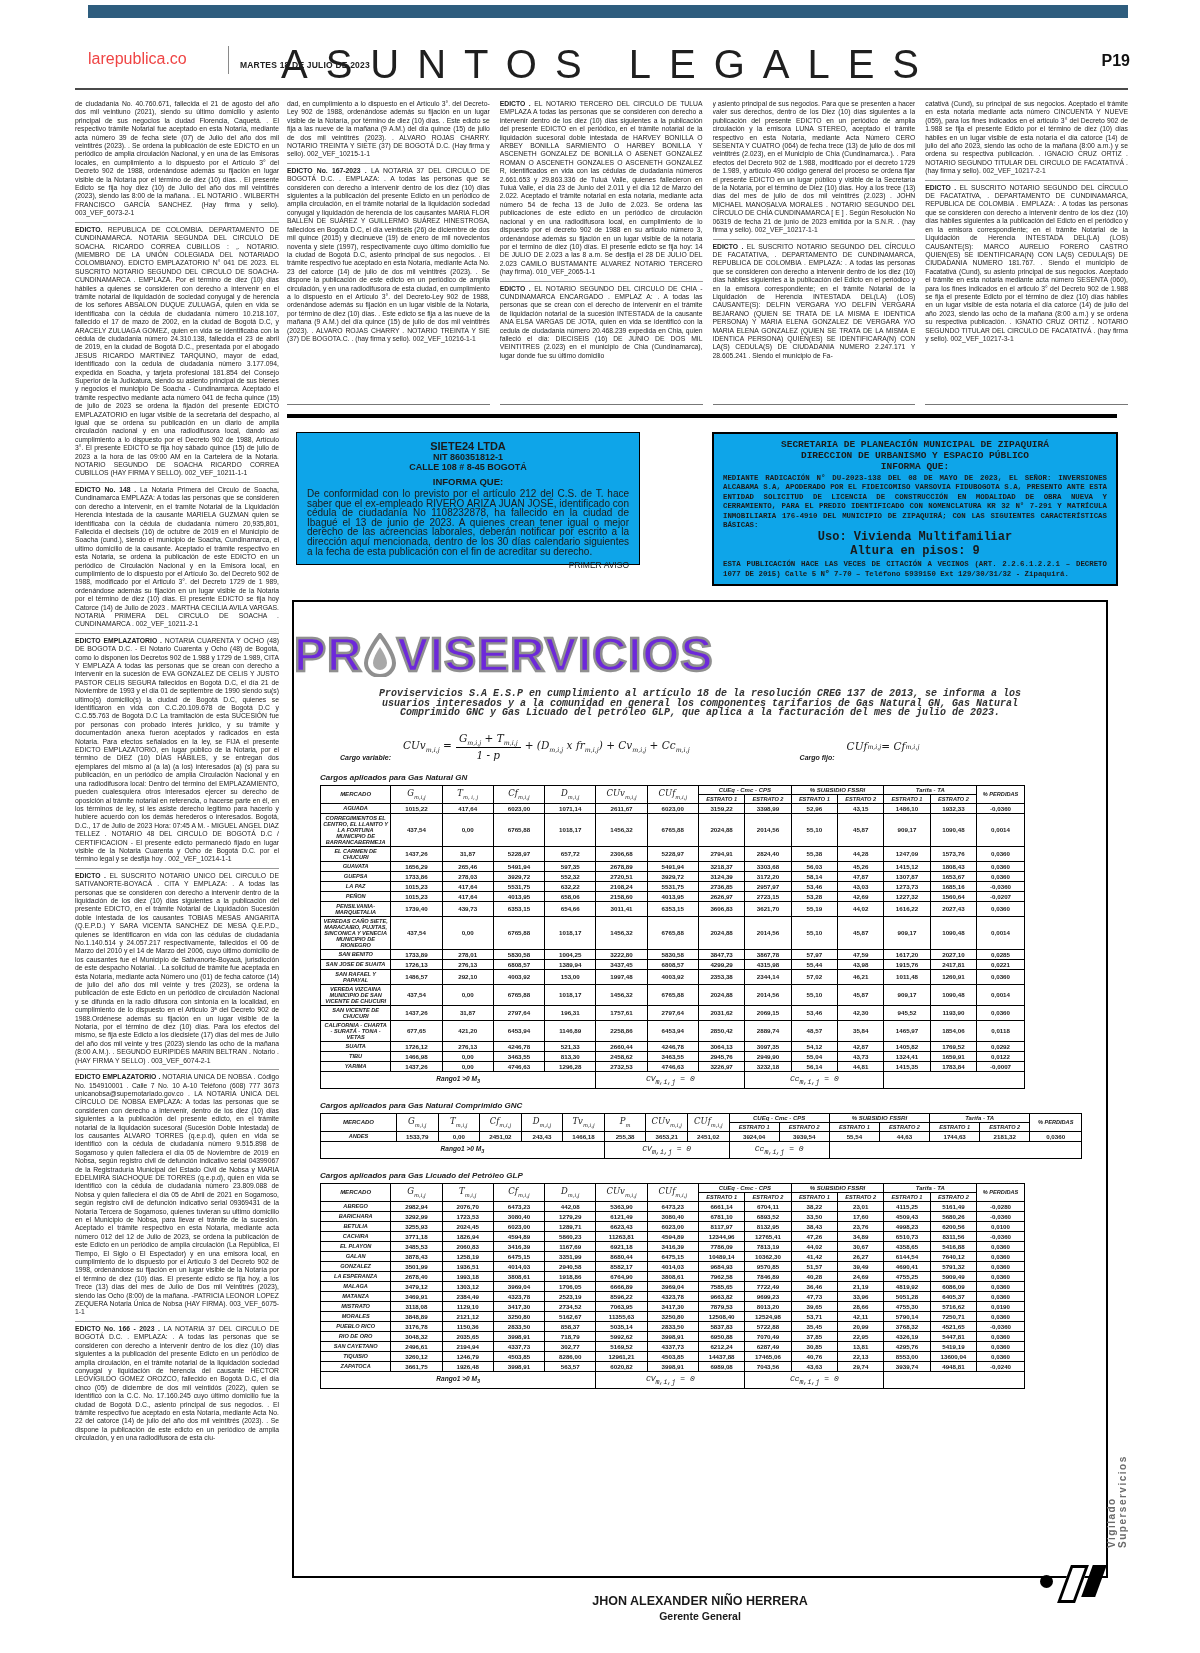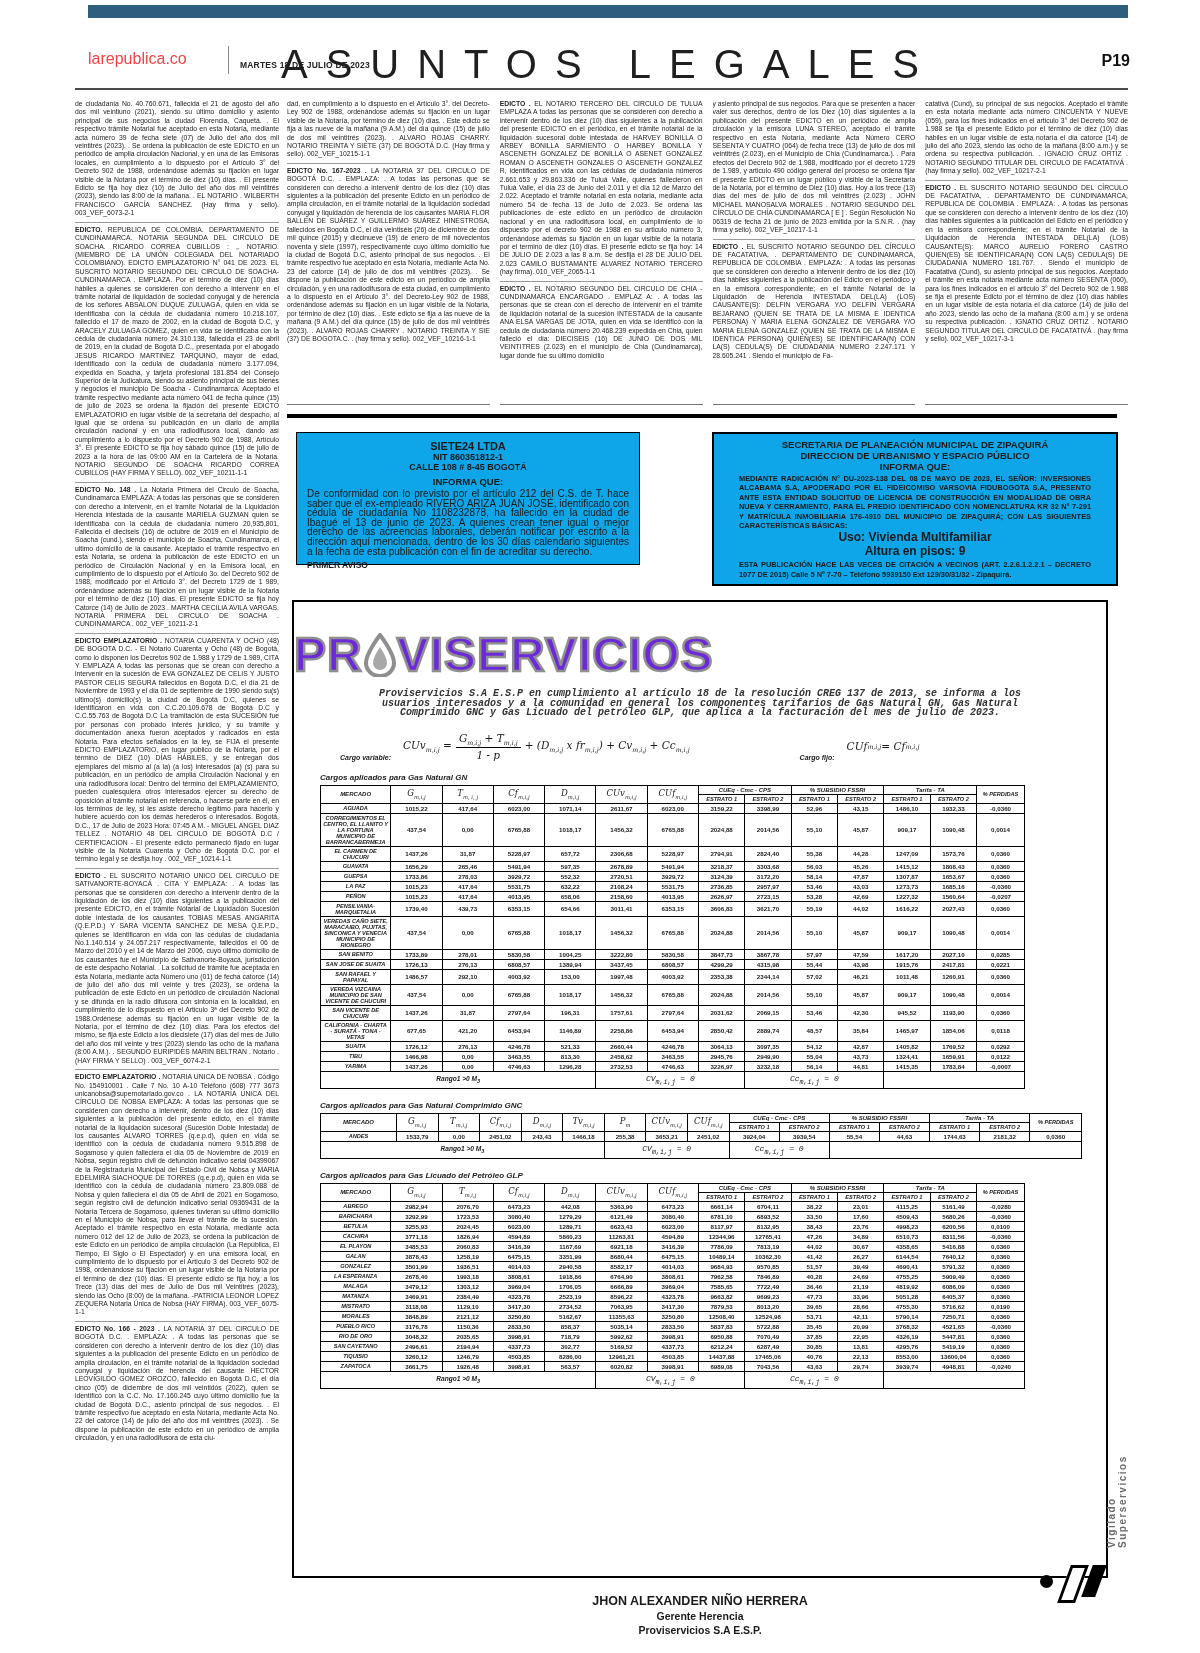--- a/index.html
+++ b/index.html
@@ -24,22 +24,22 @@
   .art b{font-weight:bold;}
   .art.ruled{border-top:1px solid #999;padding-top:3px;}
   
   .thickrule{position:absolute;left:287px;top:414px;width:830px;height:4px;background:#000;}
   .box{position:absolute;border:1.5px solid #000;background:#0ea5e9;box-sizing:border-box;}
   .siete24{left:296px;top:432px;width:344px;height:133px;padding:7px 10px 4px;}
   .siete24 .t{font-size:11px;font-weight:bold;text-align:center;}
   .siete24 .s{font-size:9px;font-weight:bold;text-align:center;}
   .siete24 .informa{font-size:9.5px;font-weight:bold;text-align:center;margin:4px 0 2px;}
   .siete24 .b{font-size:10px;line-height:9.6px;text-align:justify;}
-  .siete24 .aviso{font-size:8.5px;font-weight:bold;text-align:left;margin-top:4px;}
-  .zipq{left:712px;top:432px;width:406px;height:154px;border-width:2px;padding:5px 25px;}
+  .siete24 .aviso{font-size:8.5px;font-weight:normal;text-align:right;margin-top:4px;}
+  .zipq{left:712px;top:432px;width:406px;height:154px;border-width:2px;padding:5px 9px;font-family:Liberation Mono, monospace;}
   .zipq .t{font-size:9.5px;font-weight:bold;text-align:center;}
   .zipq .b{font-size:7.4px;font-weight:bold;line-height:9.4px;text-align:justify;margin-top:2px;}
   .zipq .c{font-size:12px;font-weight:bold;text-align:center;}
   
   .provibox{position:absolute;left:292px;top:600px;width:816px;height:978px;border:2px solid #000;
             box-sizing:border-box;background:#fff;overflow:hidden;}
   .plogo{margin-top:27px;font-size:48px;font-weight:bold;letter-spacing:1px;
          color:#6d28d9;-webkit-text-stroke:2.4px #8f8f8f;text-shadow:0 0 2px #9a9a9a;line-height:52px;
          white-space:nowrap;}
   .plogo svg{vertical-align:-6px;}
@@ -908,22 +908,21 @@
               <td colspan="3" class="fc">Cc<sub>m,i,j</sub> = 0</td>
               <td colspan="3" class="fe"></td>
             </tr>
           </tfoot>
         </table>
       </div>
   </div>
 
   <div class="sigblock">
     <div class="sig-name">JHON ALEXANDER NIÑO HERRERA</div>
-    <div class="sig-role">Gerente Herencia</div>
-    <div class="sig-co">Proviservicios S.A E.S.P.</div>
+    <div class="sig-role">Gerente General</div>
   </div>
 
   <div class="vigilado">
     <span>Vigilado</span>
     <span>Superservicios</span>
   </div>
   <div class="slogo">
     <div class="dot"></div>
       <div class="bar1"></div>
       <div class="bar2"></div>

